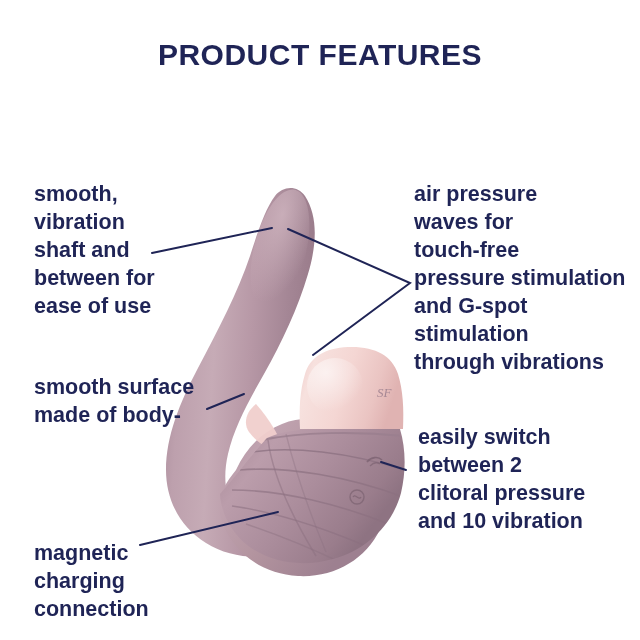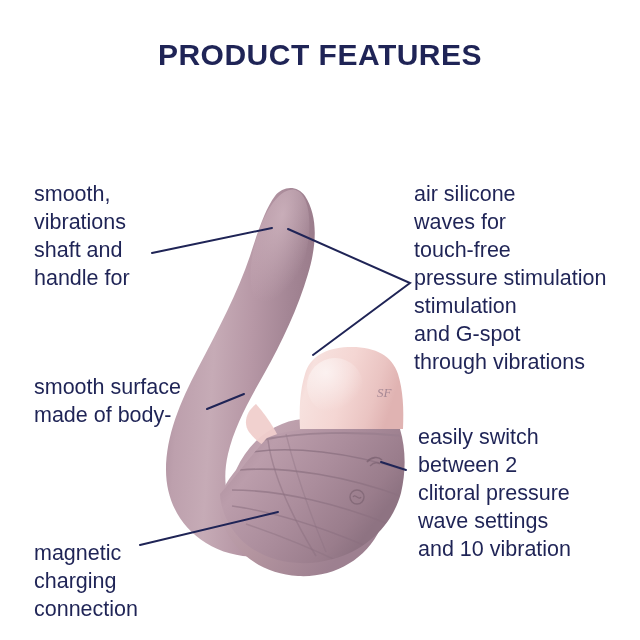--- a/index.html
+++ b/index.html
@@ -31,21 +31,21 @@
     color: #1f2456;
     white-space: nowrap;
   }
 
   
   .callout {
     position: absolute;
     color: #1f2456;
     font-size: 21.5px;
     line-height: 28px;
-    font-weight: 400;
+    font-weight: 700;
     white-space: nowrap;
   }
   .callout .line { display: block; }
 
   #callout-shaft        { left: 34px;  top: 180px; }
   #callout-silicone     { left: 34px;  top: 373px; }
   #callout-charging     { left: 34px;  top: 511px; margin-top: 28px; }
   #callout-airpressure  { left: 414px; top: 180px; }
   #callout-settings     { left: 418px; top: 423px; }
 
@@ -213,47 +213,47 @@
       <line x1="140" y1="545" x2="278" y2="512"></line>
 
       <polyline points="288,229 410,283 313,355"></polyline>
 
       <line x1="406" y1="470" x2="381" y2="462"></line>
     </g>
   </svg>
 
   <div class="callout" id="callout-shaft">
     <span class="line">smooth,</span>
-    <span class="line">vibrations</span>
+    <span class="line">vibration</span>
     <span class="line">shaft and</span>
-    <span class="line">handle for</span>
+    <span class="line">between for</span>
+    <span class="line">ease of use</span>
   </div>
 
   <div class="callout" id="callout-silicone">
     <span class="line">smooth surface</span>
     <span class="line">made of body-</span>
   </div>
 
   <div class="callout" id="callout-charging">
     <span class="line">magnetic</span>
     <span class="line">charging</span>
     <span class="line">connection</span>
   </div>
 
   <div class="callout" id="callout-airpressure">
-    <span class="line">air silicone</span>
+    <span class="line">air pressure</span>
     <span class="line">waves for</span>
     <span class="line">touch-free</span>
     <span class="line">pressure stimulation</span>
+    <span class="line">and G-spot</span>
     <span class="line">stimulation</span>
-    <span class="line">and G-spot</span>
     <span class="line">through vibrations</span>
   </div>
 
   <div class="callout" id="callout-settings">
     <span class="line">easily switch</span>
     <span class="line">between 2</span>
     <span class="line">clitoral pressure</span>
-    <span class="line">wave settings</span>
     <span class="line">and 10 vibration</span>
   </div>
 
 </div>
 
 </body></html>

